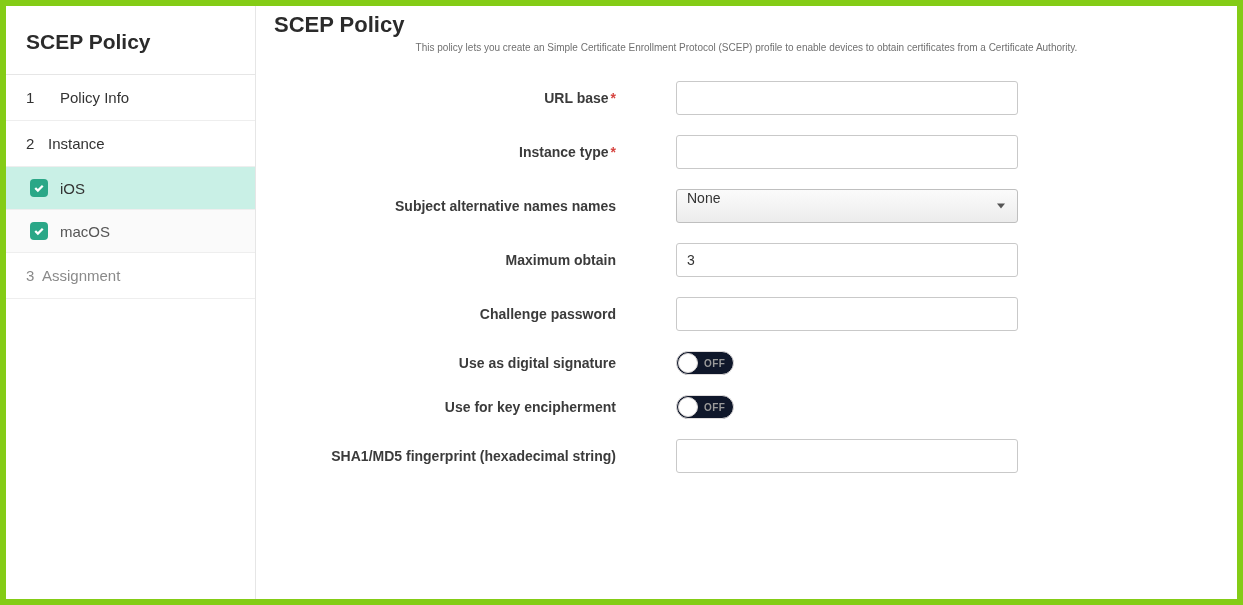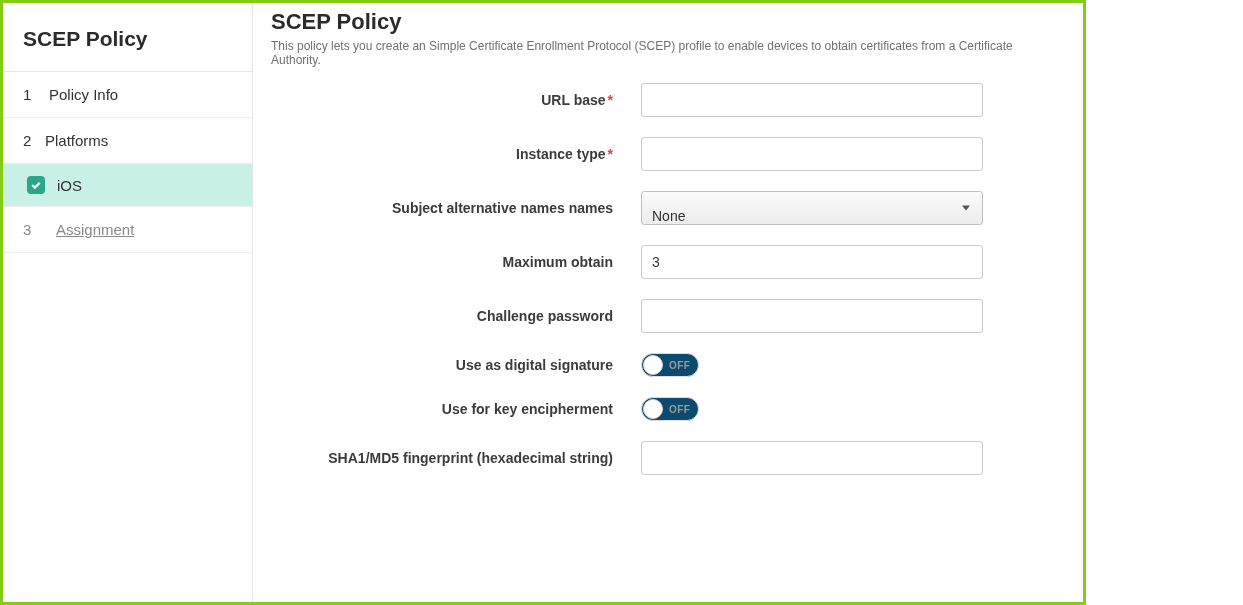--- a/index.html
+++ b/index.html
@@ -2,22 +2,22 @@
 <html><head>
 <meta charset="utf-8">
 <style>
   * { box-sizing: border-box; margin: 0; padding: 0; }
   body {
     font-family: "Helvetica Neue", Helvetica, Arial, sans-serif;
     color: #333;
     background: #fff;
   }
   .outer {
-    border: 3px solid #84cc16;
-    width: 1086px;
+    border: 6px solid #84cc16;
+    width: 1243px;
     height: 605px;
     display: flex;
     overflow: hidden;
   }
   .sidebar {
     width: 250px;
     border-right: 1px solid #e6e6e6;
     background: #fff;
   }
   .sidebar-title {
@@ -65,28 +65,30 @@
     padding: 6px 18px 18px 18px;
     overflow-y: auto;
   }
   .main-title {
     font-size: 22px;
     font-weight: 700;
     color: #2b2b2b;
     margin-bottom: 4px;
   }
   .main-desc {
-    font-size: 12px;
+    font-size: 10px;
     color: #707070;
-    margin-bottom: 16px;
+    margin-bottom: 28px;
+    text-align: center;
   }
   .form-row {
     display: flex;
     align-items: center;
     margin-bottom: 20px;
+    gap: 32px;
   }
   .form-label {
     width: 370px;
     text-align: right;
     padding-right: 28px;
     font-size: 14px;
     font-weight: 600;
     color: #3b3b3b;
   }
   .req { color: #d64541; margin-left: 2px; }
@@ -106,39 +108,39 @@
   .select-box {
     width: 100%;
     height: 34px;
     border: 1px solid #bfbfbf;
     border-radius: 3px;
     padding: 0 30px 0 10px;
     font-size: 14px;
     color: #333;
     background: linear-gradient(#fbfbfb, #ececec);
     display: flex;
-    align-items: flex-end;
+    align-items: flex-start;
     position: relative;
     cursor: pointer;
   }
   .select-box .caret {
     position: absolute;
     right: 12px;
     top: 50%;
     transform: translateY(-50%);
     width: 0; height: 0;
     border-left: 4px solid transparent;
     border-right: 4px solid transparent;
     border-top: 5px solid #555;
   }
   .toggle {
     width: 58px;
     height: 24px;
     border-radius: 12px;
-    background: #0c4a6e;
+    background: #0f172a;
     border: 1px solid #e0dddd;
     position: relative;
     display: flex;
     align-items: center;
     cursor: pointer;
   }
   .toggle .knob {
     width: 20px;
     height: 20px;
     border-radius: 50%;
@@ -157,41 +159,49 @@
 </head>
 <body>
 
 <div class="outer">
 
   <div class="sidebar">
     <div class="sidebar-title">SCEP Policy</div>
 
     <div class="step">
       <span class="step-num">1</span>
-      <span style="margin-left:10px;">Policy Info</span>
+      <span style="margin-left:18px;">Policy Info</span>
     </div>
 
     <div class="step">
       <span class="step-num">2</span>
-      <span style="margin-left:6px;">Platforms</span>
+      <span style="margin-left:6px;">Instance</span>
     </div>
 
     <div class="substep active">
       <span class="check">
         <svg viewBox="0 0 16 16">
             <path d="M3 8 L6.5 11.5 L13 5"></path>
           </svg>
       </span>
       <span>iOS</span>
     </div>
 
+    <div class="substep">
+      <span class="check">
+        <svg viewBox="0 0 16 16">
+            <path d="M3 8 L6.5 11.5 L13 5"></path>
+          </svg>
+      </span>
+      <span>macOS</span>
+    </div>
 
     <div class="step muted">
       <span class="step-num">3</span>
-      <span style="margin-left:17px;text-decoration:underline;">Assignment</span>
+      <span style="margin-left:0;">Assignment</span>
     </div>
   </div>
 
   <div class="main">
     <div class="main-title">SCEP Policy</div>
     <div class="main-desc">This policy lets you create an Simple Certificate Enrollment Protocol (SCEP) profile to enable devices to obtain certificates from a Certificate Authority.</div>
 
     <div class="form-row">
       <div class="form-label">
         <span>URL base</span><span class="req">*</span>

